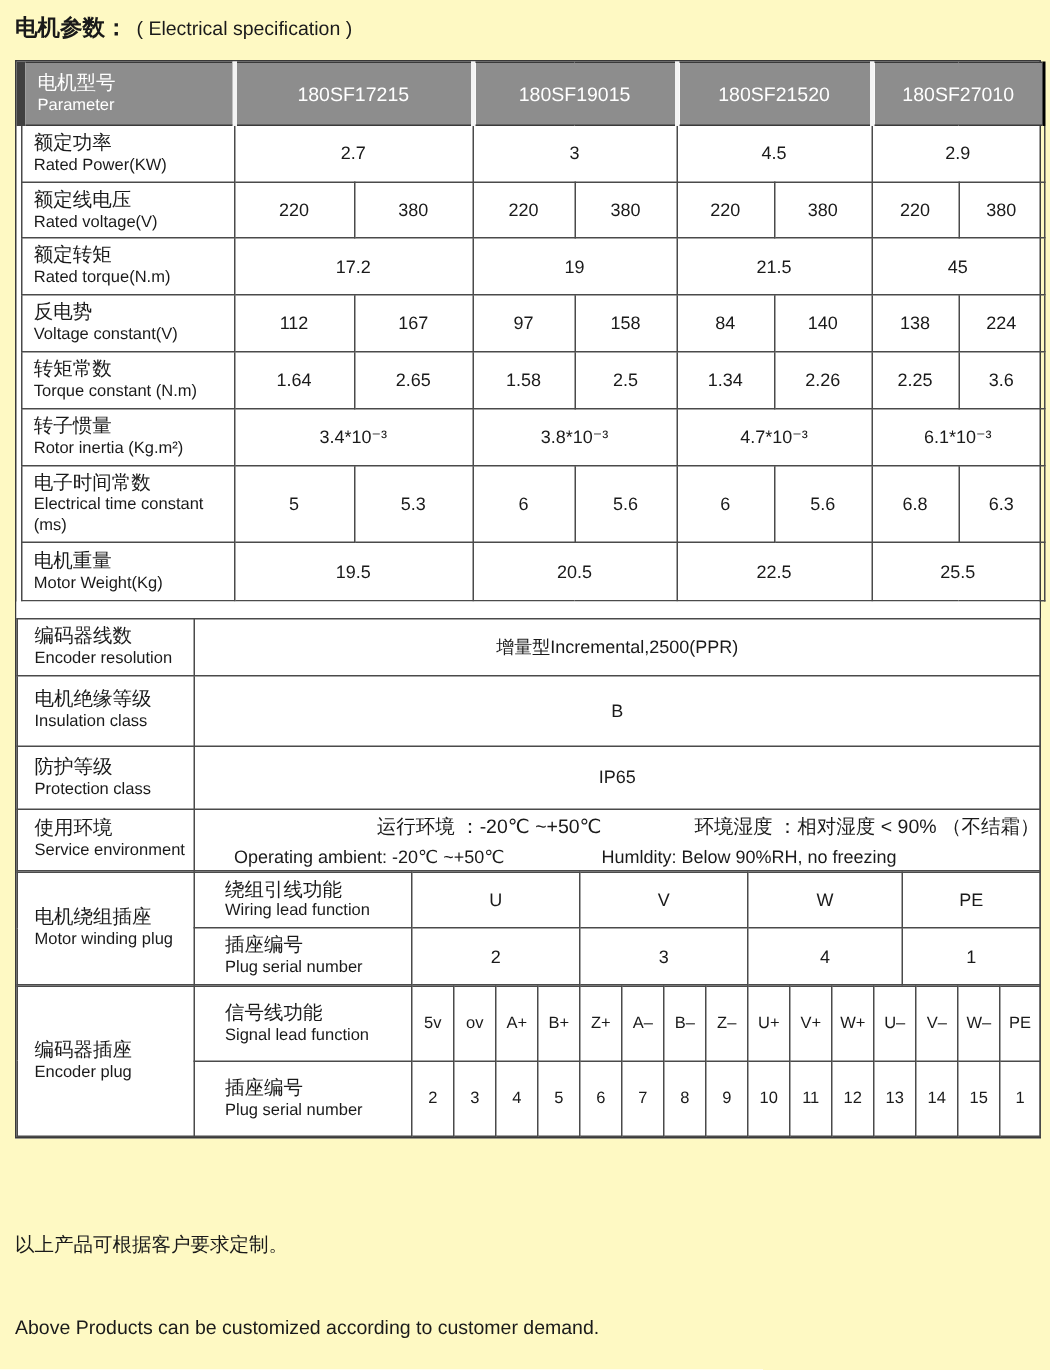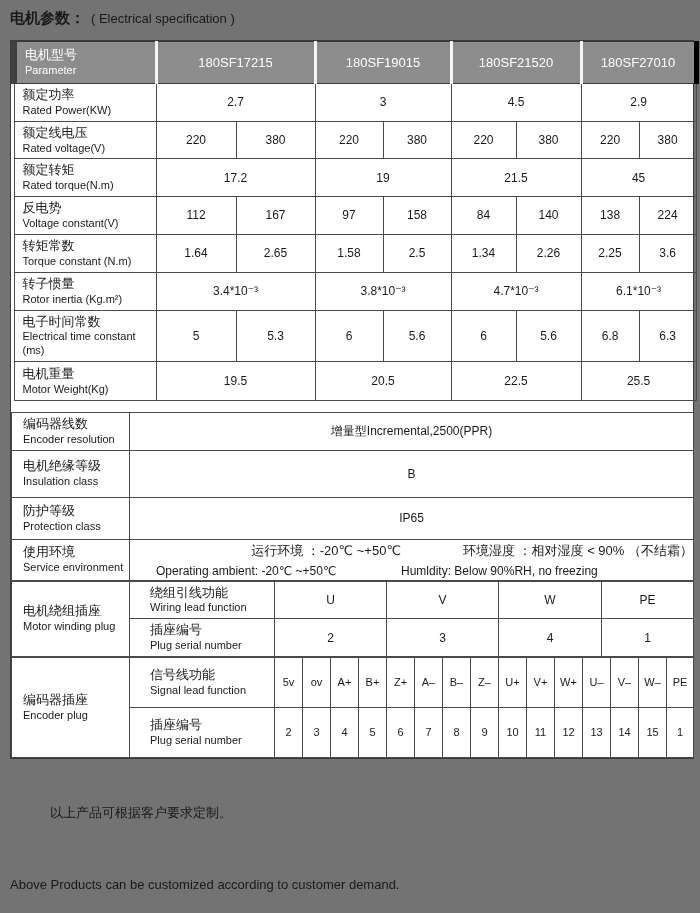--- a/index.html
+++ b/index.html
@@ -1,18 +1,18 @@
 <!DOCTYPE html>
 <html><head>
 <meta charset="utf-8">
 <style>
   * { box-sizing: border-box; }
   html,body { margin:0; padding:0; background:#ffffff; }
   body { font-family:"Liberation Sans","DejaVu Sans",sans-serif; color:#1a1a1a; }
-  .page { position:relative; width:700px; height:913px; background:#737373; overflow:hidden; }
+  .page { position:relative; width:700px; height:913px; background:#fef9c3; overflow:hidden; }
 
   .title-row { position:absolute; top:9px; left:10px; white-space:nowrap; }
   .title-zh { font-weight:bold; font-size:15px; }
   .title-en { font-size:13px; margin-left:6px; }
 
   .twrap { position:absolute; top:40px; left:10px; width:684px; border:1px solid #3a3a3a; background:#fff; }
   table { border-collapse:collapse; table-layout:fixed; width:682px; }
   td { border:1px solid #4a4a4a; text-align:center; vertical-align:middle;
        font-size:12px; padding:0; overflow:hidden; }
 
@@ -20,37 +20,37 @@
   .lbl .zh { font-size:13px; line-height:1.3; }
   .lbl .en { font-size:11px; line-height:1.25; }
   .lbl2 { padding-left:11px; }
   .sub  { padding-left:20px; }
 
   .hdr td { background:#8d8d8d; color:#ffffff;
             border-top:1px solid #3a3a3a; border-bottom:1px solid #3a3a3a;
             border-left:3px solid #f4f4f4; border-right:3px solid #f4f4f4;
             font-size:13px; }
   .hdr td:first-child { border-left:6px solid #404040; }
-  .hdr td:last-child  { border-right:5px solid #000000; }
+  .hdr td:last-child  { border-right:2px solid #000000; }
   .hdr .zh { font-size:13px; }
   .hdr .en { font-size:11px; }
 
   .spacer { height:11px; background:#ffffff; }
 
   .envcell { text-align:left; }
   .env-flex { display:flex; padding:2px 0 2px 26px; }
   .env-left { width:245px; }
   .env-right { flex:1; }
   .env-flex .zh { font-size:13px; margin-bottom:4px;text-align:right; }
   .env-flex .en { font-size:12px; }
 
   .narrow td { font-size:11px; }
   td.nv { font-size:11px; }
 
-  .footer-zh { position:absolute; top:804px; left:10px; font-size:13px;margin-left:40px; }
+  .footer-zh { position:absolute; top:821px; left:10px; font-size:13px; }
   .footer-en { position:absolute; top:877px; left:10px; font-size:13px; }
 </style>
 </head>
 <body>
 
 <div class="page">
 
   <div class="title-row">
     <span class="title-zh">电机参数：</span><span class="title-en">( Electrical specification )</span>
   </div>

